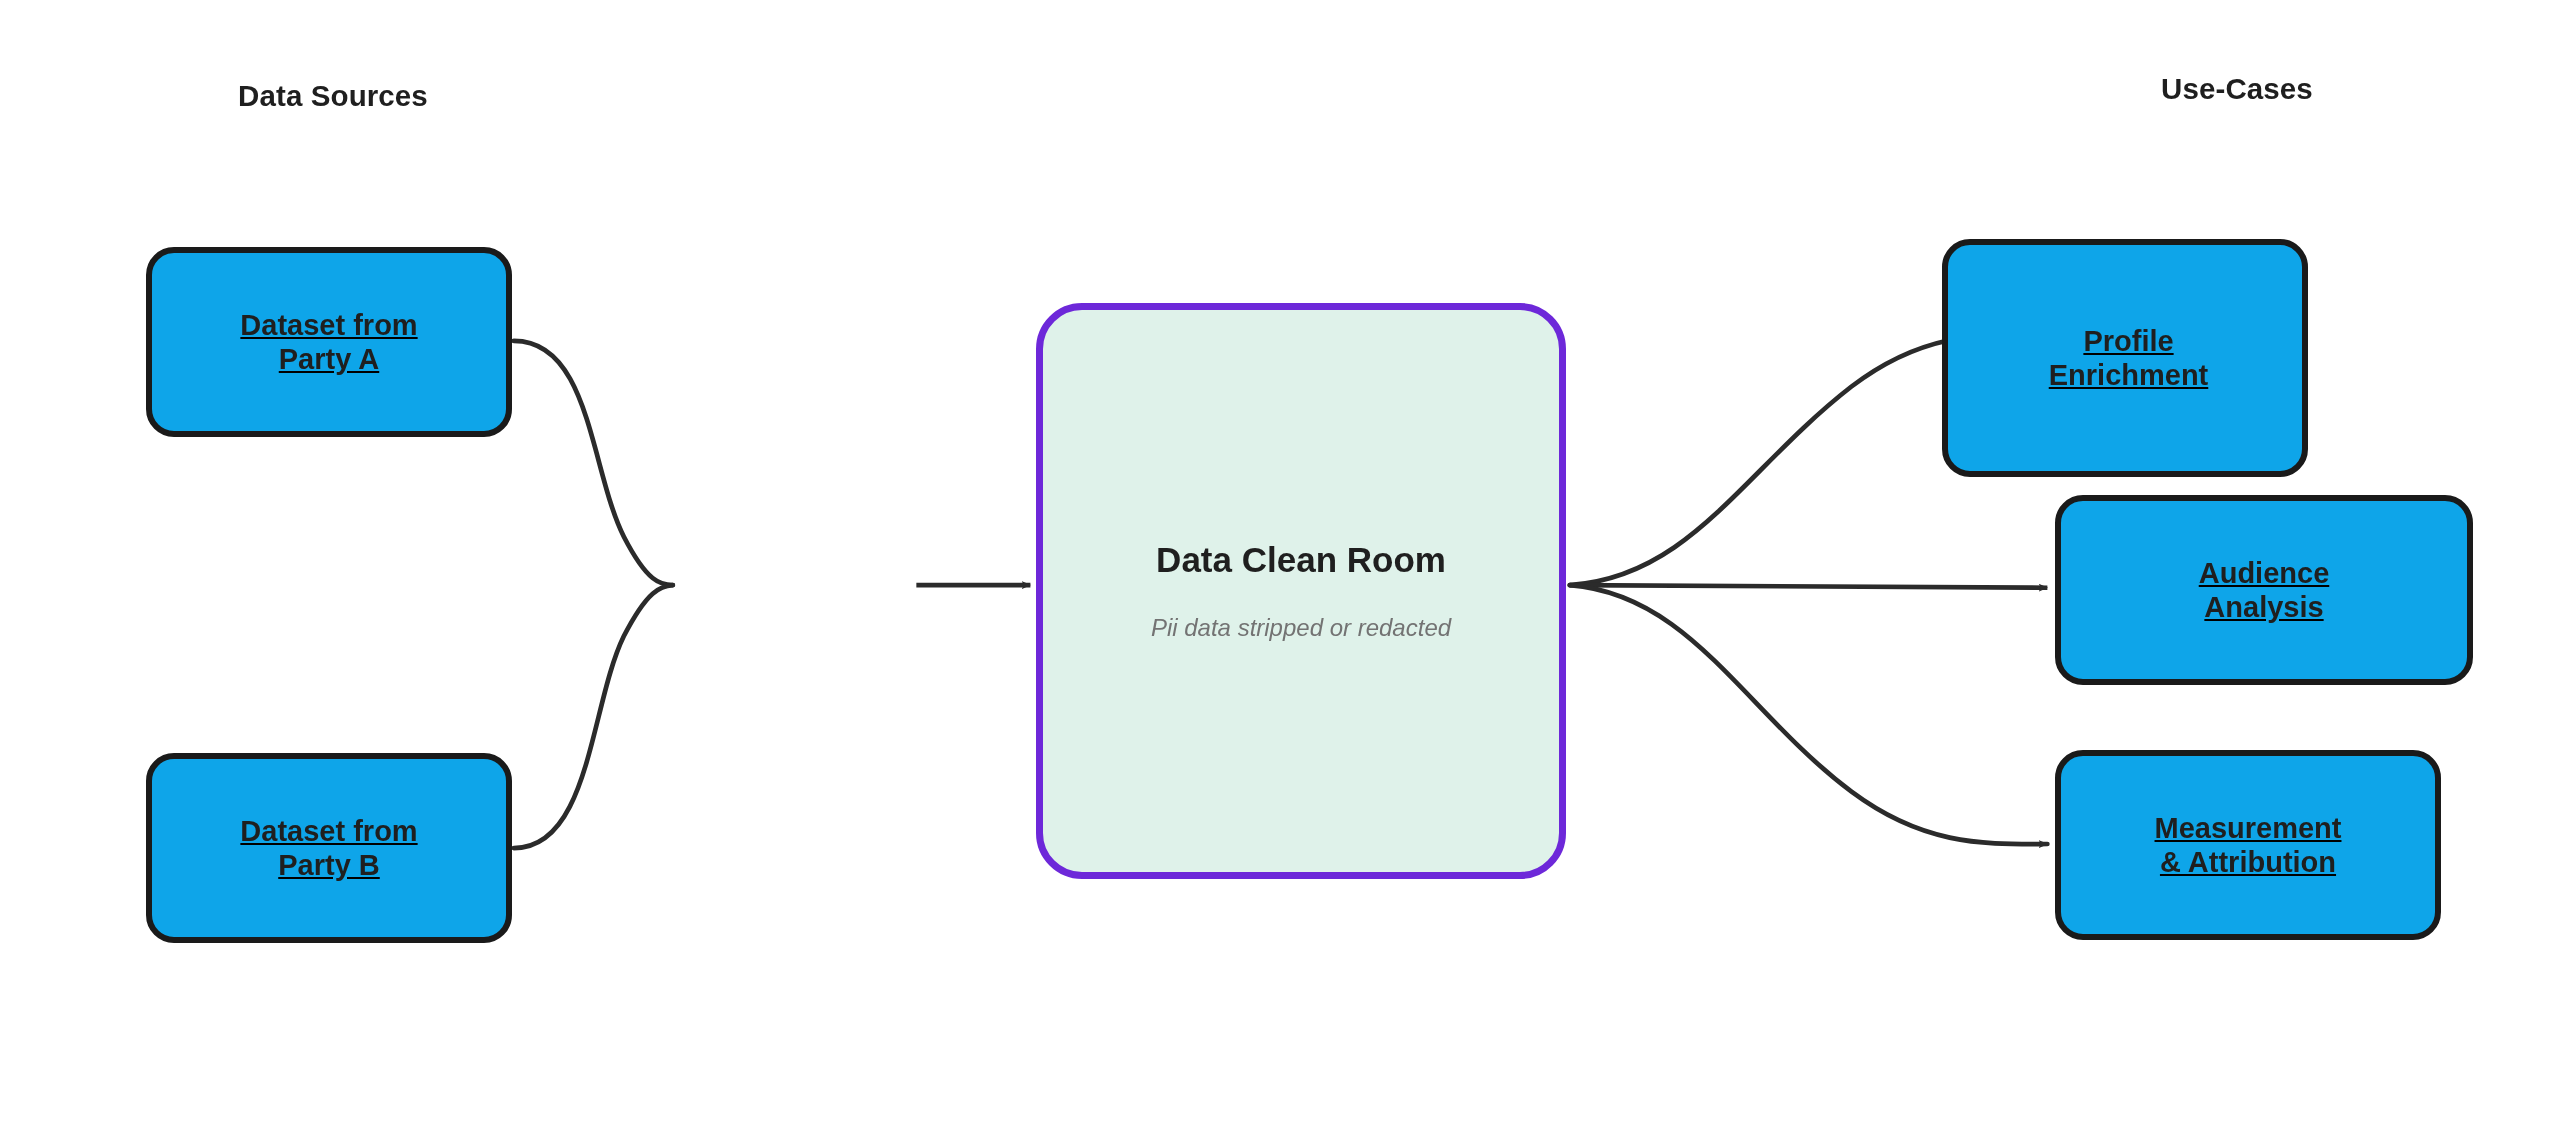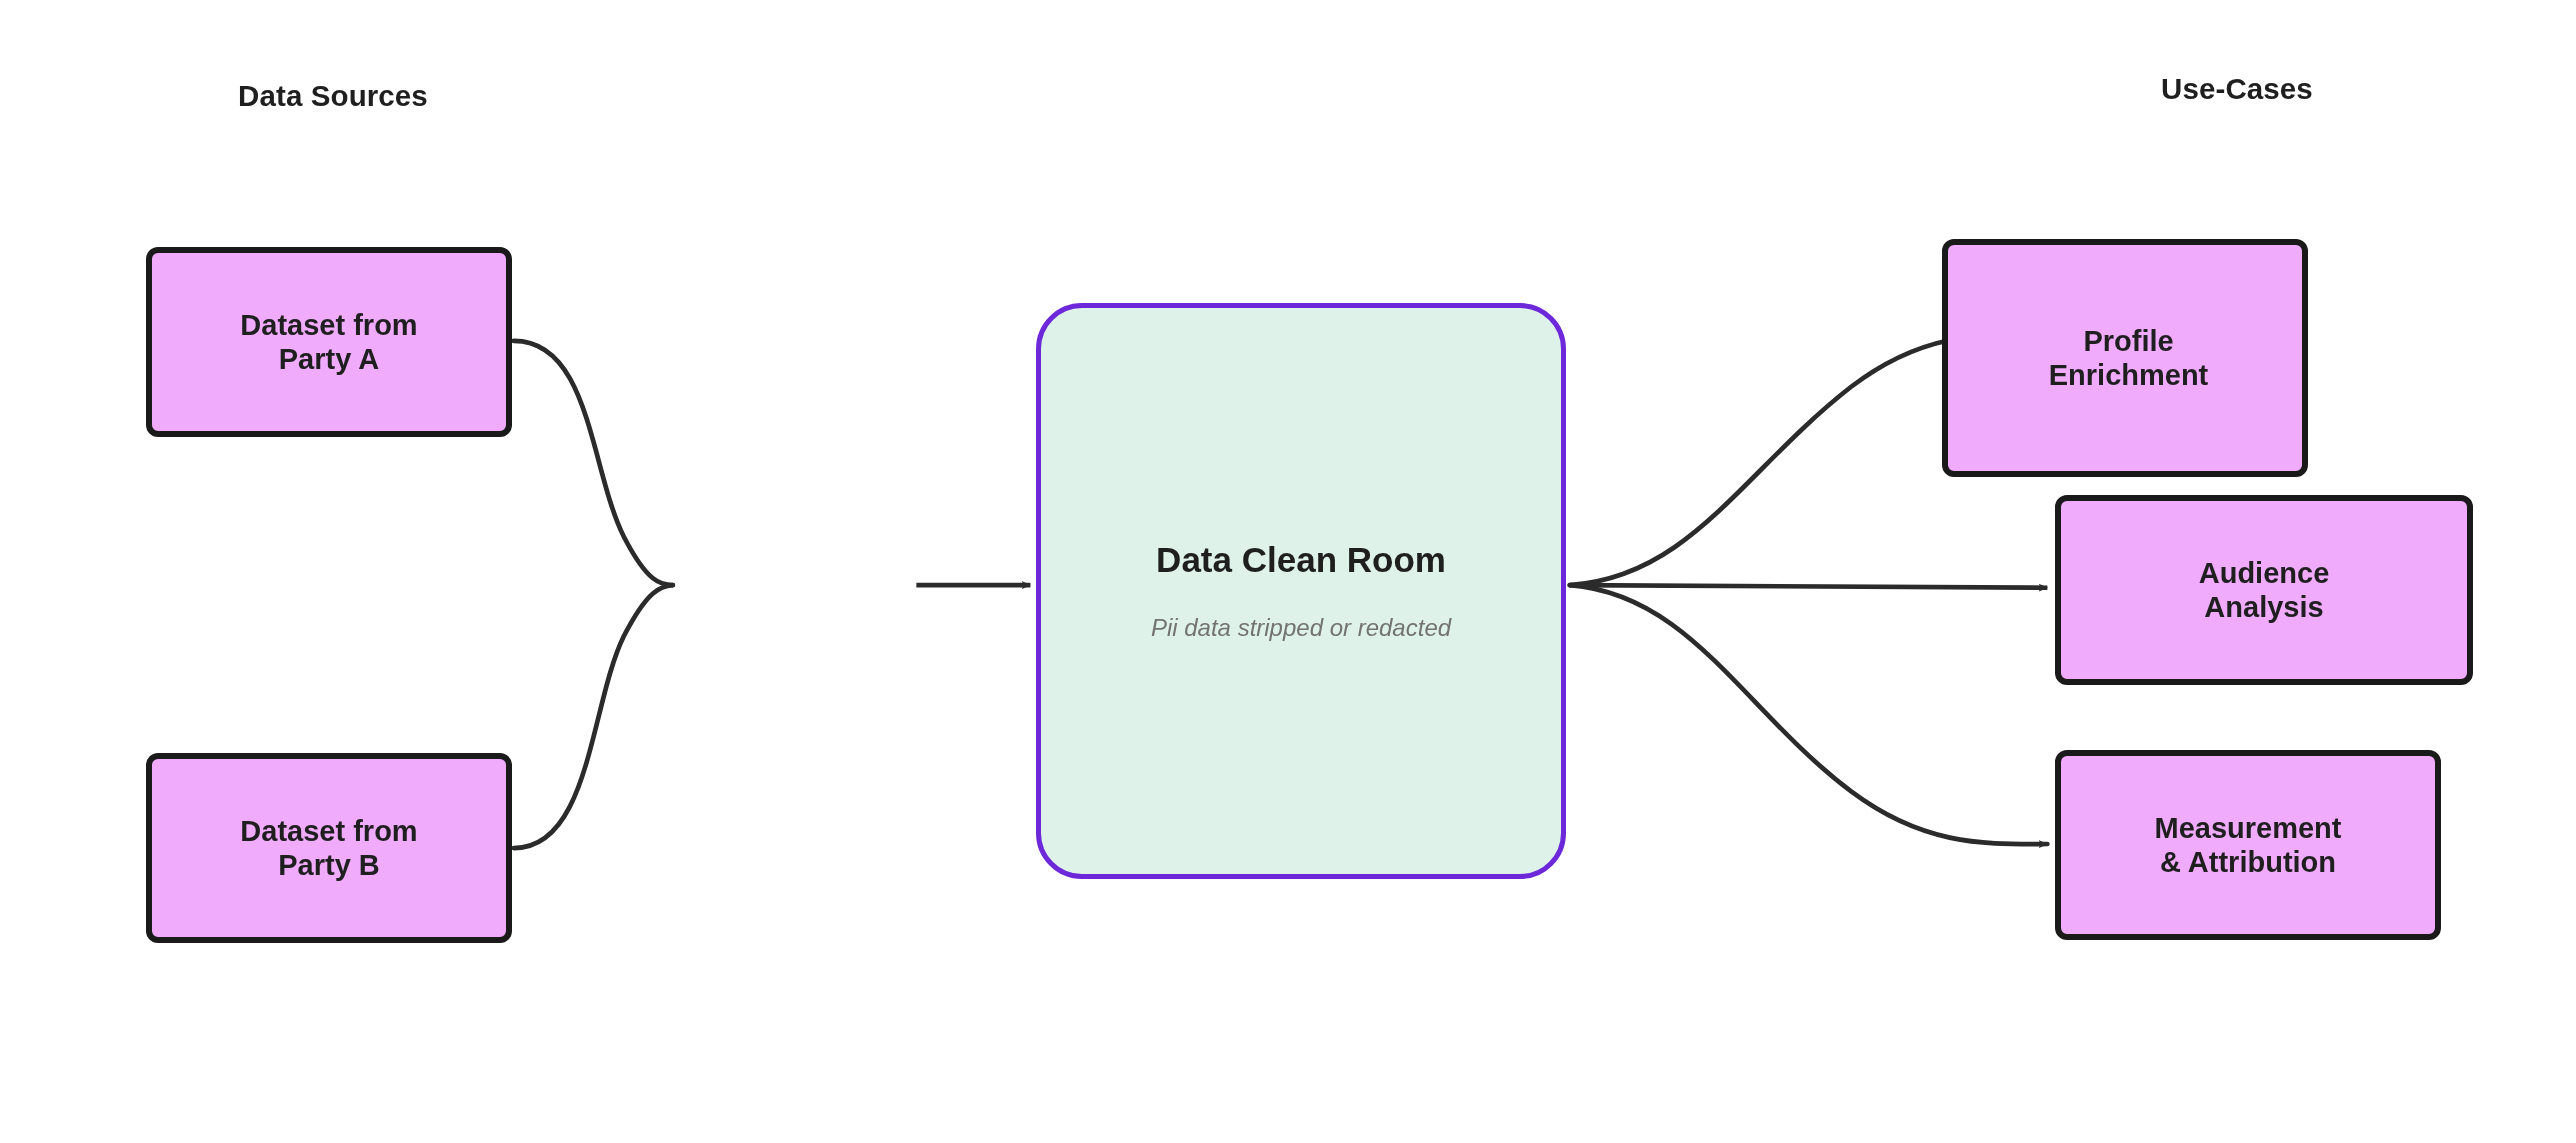--- a/index.html
+++ b/index.html
@@ -39,27 +39,28 @@
     text-align: right;
     transform: translateX(-50%);
   }
   #heading-data-sources { left: 333px; top: 79px; }
   #heading-use-cases    { left: 2237px; top: 72px; }
 
   
   .node-box {
     position: absolute;
     box-sizing: border-box;
-    background: #f0abfc;
+    background: #0ea5e9;
     border: 6.7px solid #1a1a1a;
-    border-radius: 12px;
+    border-radius: 28px;
     display: flex;
     align-items: center;
     justify-content: center;
     text-align: center;
+    text-decoration: underline;
   }
   .node-label {
     font-weight: bold;
     font-size: 29px;
     line-height: 1.18;
     color: #1f1f1f;
     white-space: pre-line;
     padding: 0 12px;
   }
 
@@ -72,21 +73,21 @@
   #node-audience-analysis       { left: 2055px; top: 495px;  width: 418px; height: 190px; }
   #node-measurement-attribution { left: 2055px; top: 750px; width: 386px; height: 190px; }
   .cleanroom-box {
     position: absolute;
     left: 1036px;
     top: 303px;
     width: 262px;
     height: 268px;
     box-sizing: border-box;
     background: #dff2ea;
-    border: 5px solid #6d28d9;
+    border: 7px solid #6d28d9;
     border-radius: 46px;
     display: flex;
     flex-direction: column;
     align-items: center;
     justify-content: center;
   }
   #cleanroom-rect {
     left: 1036px;
     top: 303px;
     width: 530px;

